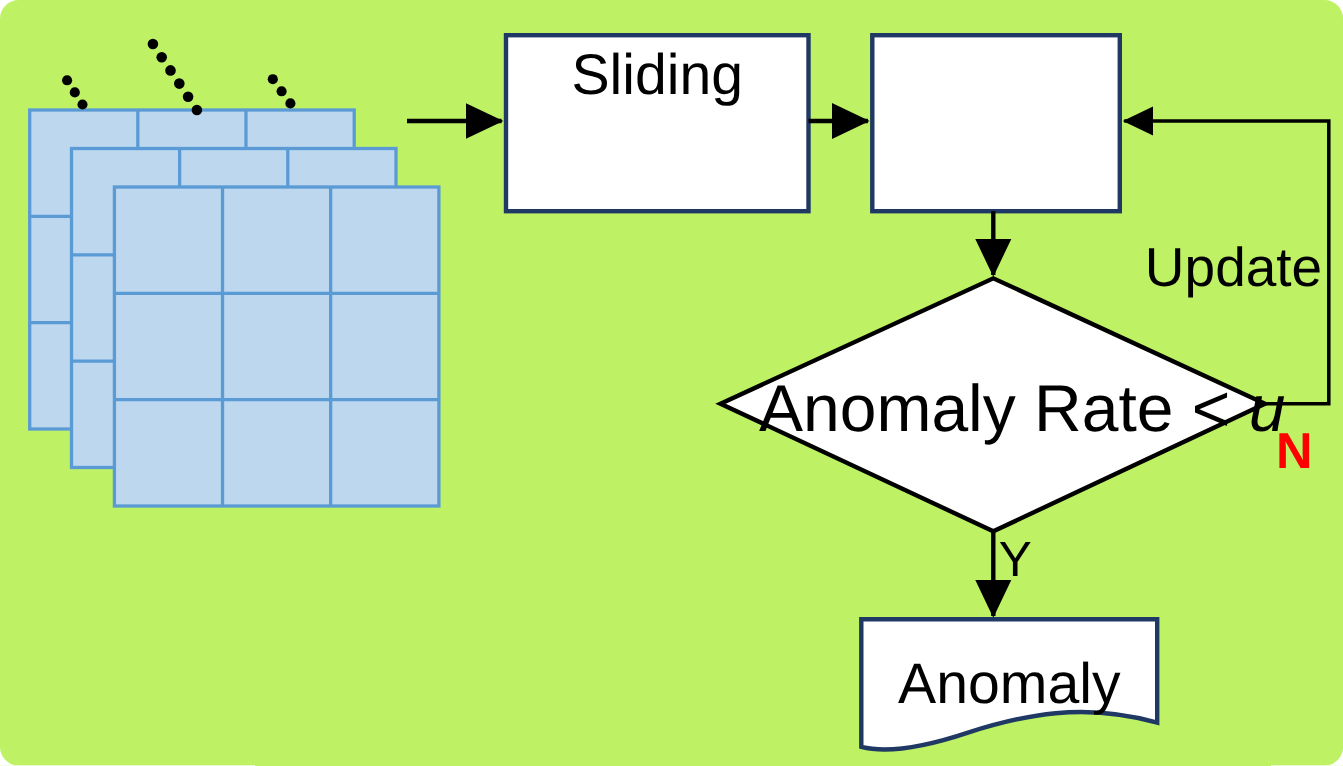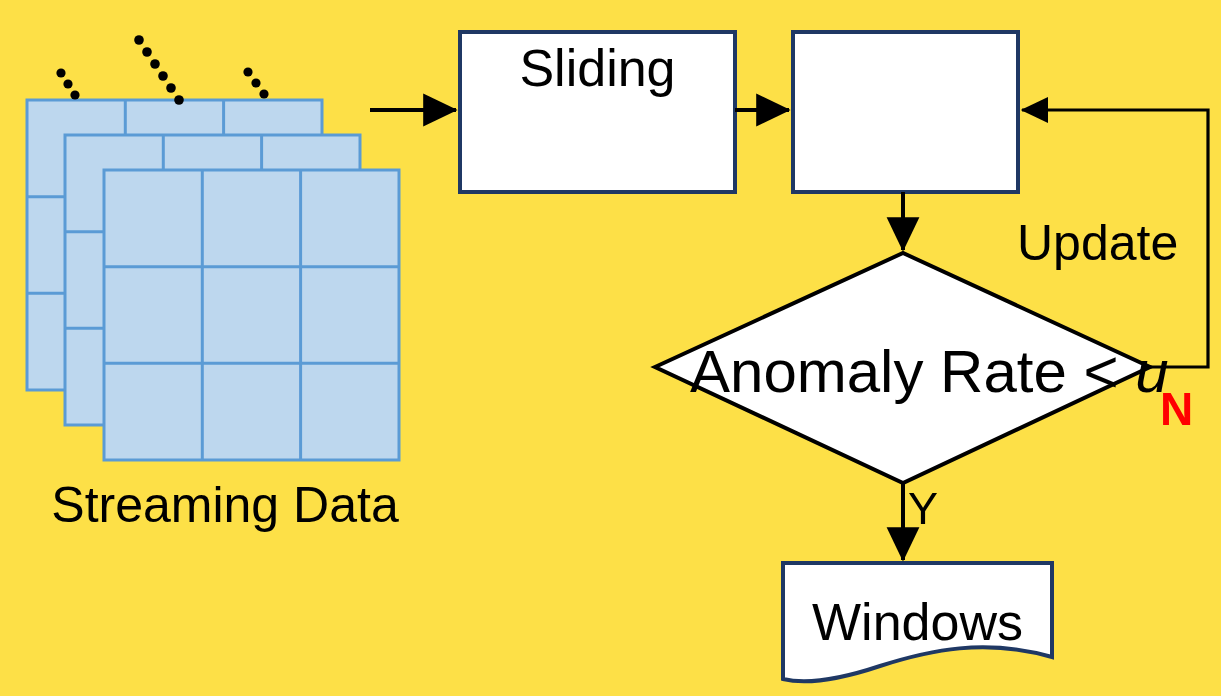--- a/index.html
+++ b/index.html
@@ -7,22 +7,23 @@
     padding: 0;
     background: #ffffff;
   }
   body {
     font-family: "Liberation Sans", sans-serif;
   }
   #diagram-root {
     position: relative;
     width: 1221px;
     height: 696px;
-    background: #fde047;
+    background: #bef264;
     overflow: hidden;
+    border-radius: 17px;
   }
   #diagram-svg {
     position: absolute;
     left: 0;
     top: 0;
     width: 1221px;
     height: 696px;
   }
   .node-label {
     position: absolute;
@@ -64,21 +65,21 @@
     left: 10px;
     top: 478px;
     width: 430px;
     font-size: 50px;
   }
   .lbl-update {
     left: 1017px;
     top: 216px;
     width: 185px;
     font-size: 50px;
-    text-align: left;
+    text-align: right;
   }
   .lbl-yes {
     left: 908px;
     top: 485px;
     width: 60px;
     font-size: 45px;
     text-align: left;
   }
   .lbl-no {
     left: 1160px;
@@ -166,23 +167,22 @@
     <line x1="903" y1="483" x2="903" y2="560" stroke="#000000" stroke-width="4" marker-end="url(#arrowhead)"></line>
 
     <path d="M1150,367 L1208,367 L1208,110 L1022,110" fill="none" stroke="#000000" stroke-width="3.2" marker-end="url(#arrowhead)"></path>
   </svg>
 
   <div class="node-label lbl-sliding"><span>Sliding</span><br></div>
 
 
   <div class="node-label lbl-decision"><span>Anomaly Rate &lt; </span><span class="italic-var">u</span></div>
 
-  <div class="node-label lbl-output">Windows</div>
+  <div class="node-label lbl-output">Anomaly</div>
 
-  <div class="node-label lbl-streaming">Streaming Data</div>
 
   <div class="node-label lbl-update">Update</div>
 
   <div class="node-label lbl-yes">Y</div>
 
   <div class="node-label lbl-no" style="color:#ff0000">N</div>
 
 </div>
 
 </body></html>

